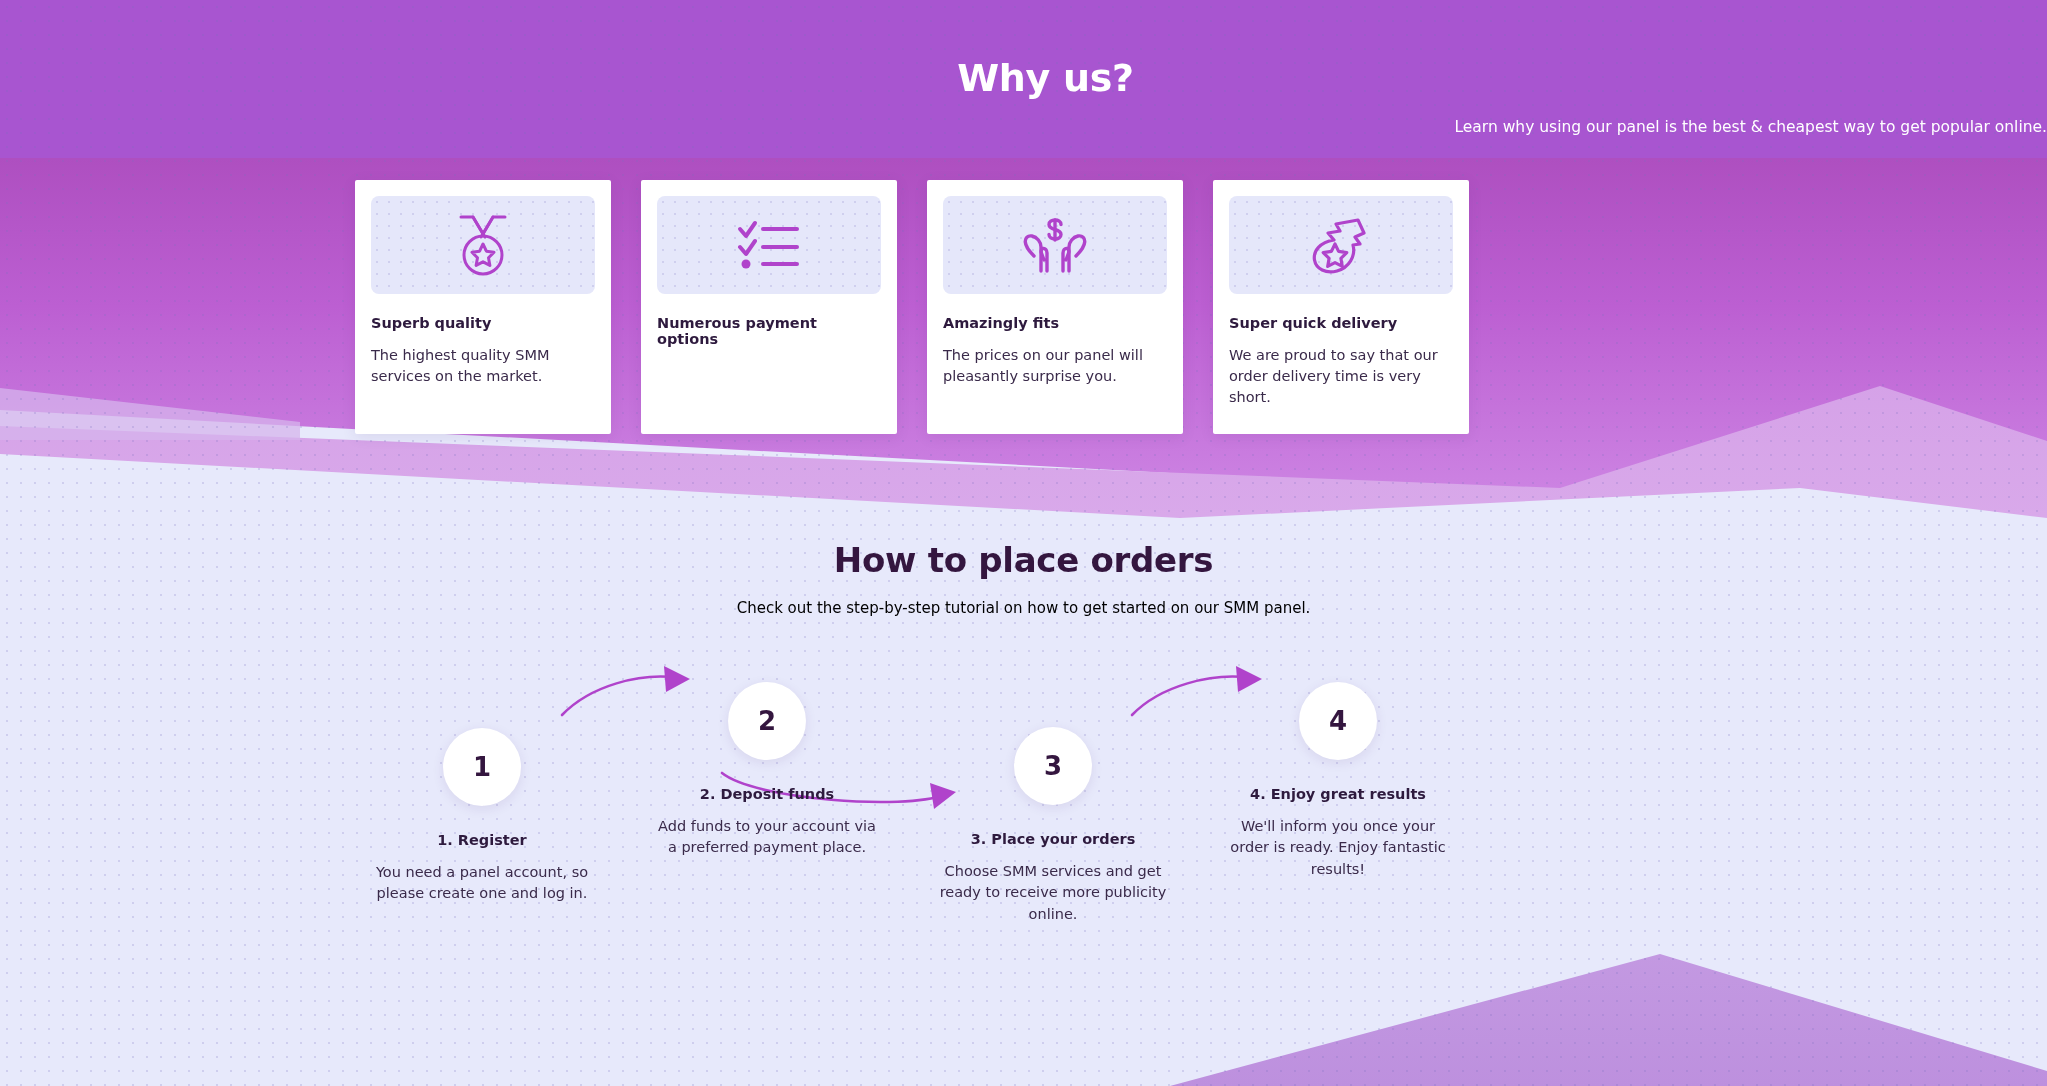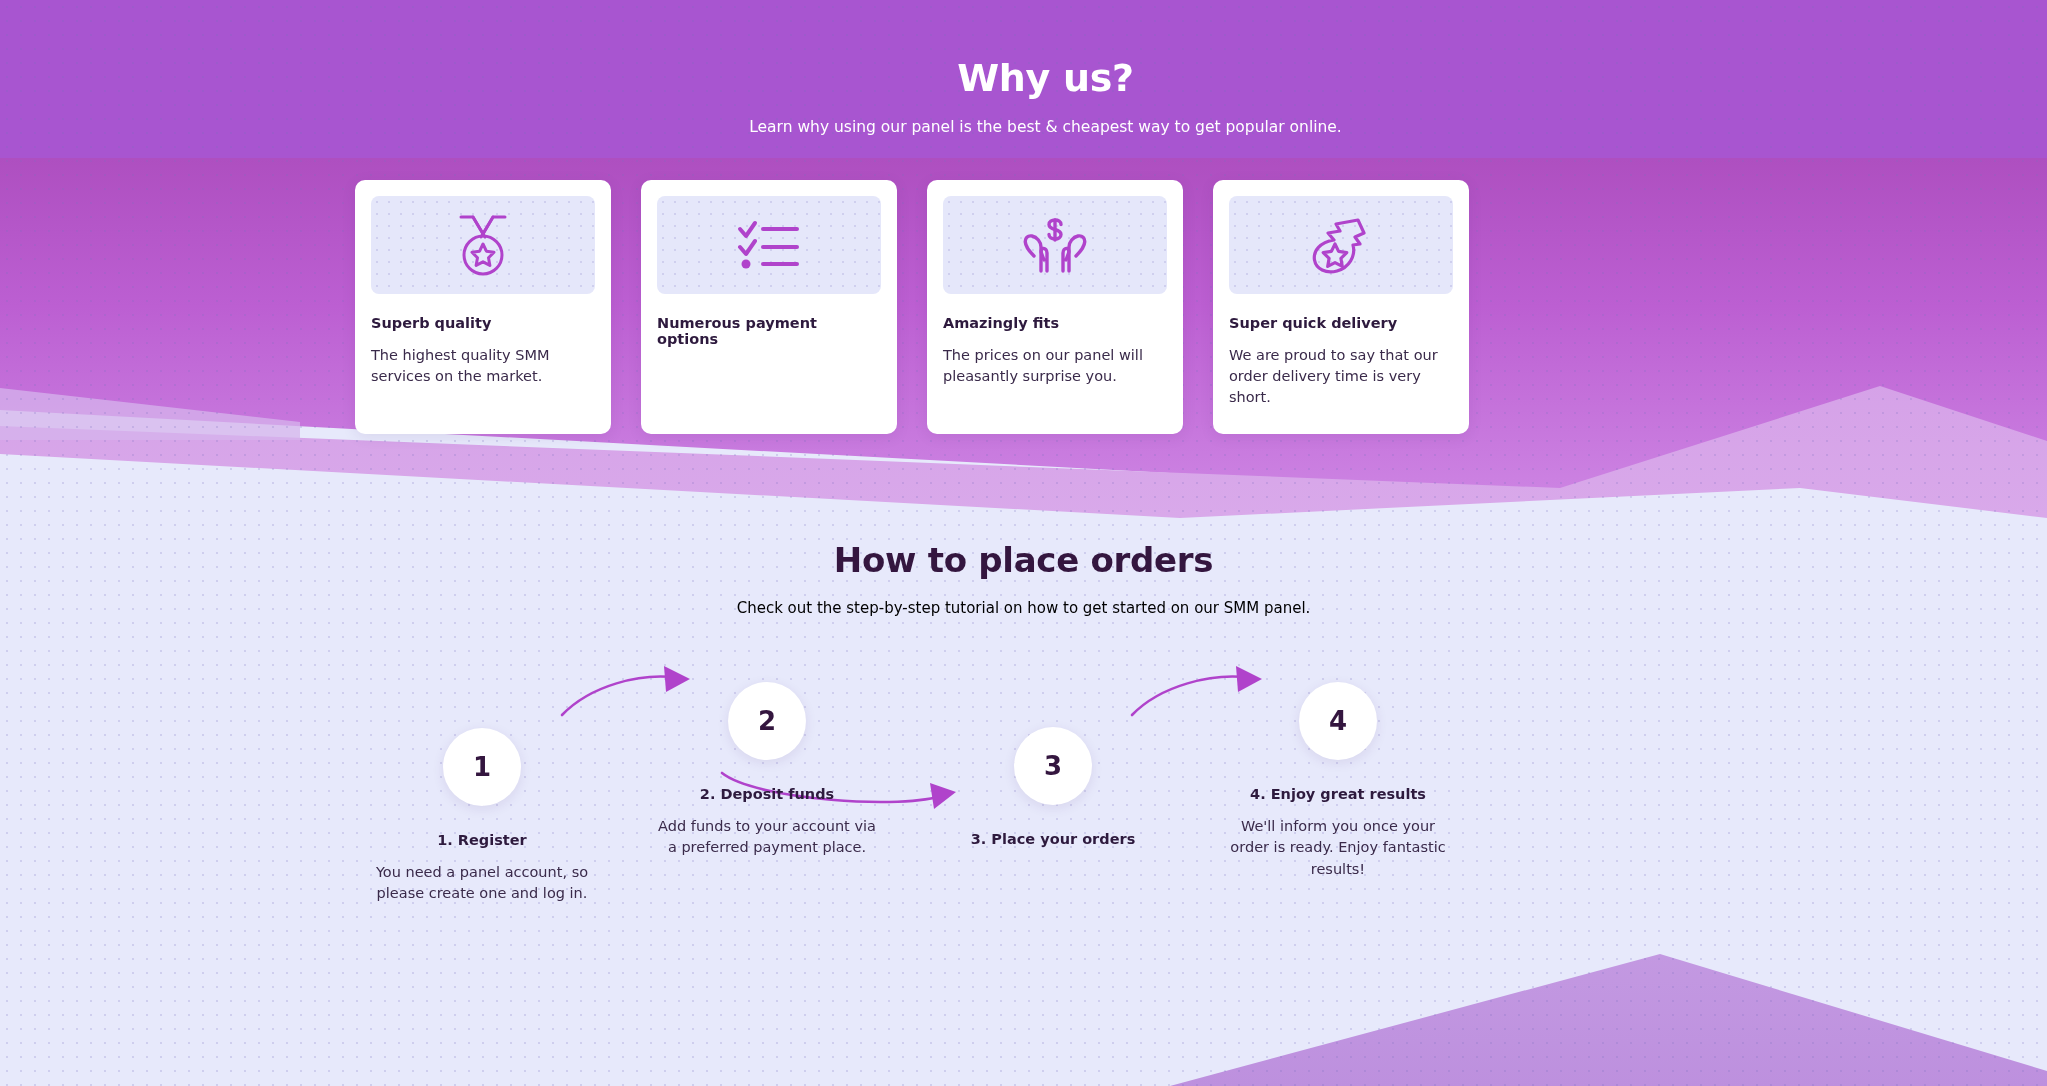--- a/index.html
+++ b/index.html
@@ -99,36 +99,37 @@
     font-size: 38px;
     font-weight: 700;
     letter-spacing: -0.3px;
     padding-top: 56px;
     line-height: 1.2;
   }
   .hero-sub {
     font-size: 15.5px;
     font-weight: 400;
     padding-top: 16px;
+    text-align: right;
   }
 
   
   .cards {
     position: absolute;
     left: 355px;
     top: 180px;
     width: 1115px;
     display: flex;
     gap: 30px;
     z-index: 6;
   }
   .card {
     width: 256px;
     background: #ffffff;
-    border-radius: 10px;
+    border-radius: 2px;
     padding: 16px 16px 26px 16px;
     box-shadow: 0 3px 14px rgba(80,40,120,0.10);
   }
   .card-icon-box {
     width: 224px;
     height: 98px;
     background: #e5e7fa;
     border-radius: 8px;
     display: flex;
     align-items: center;
@@ -328,20 +329,21 @@
 
     <div class="step step-2">
       <div class="step-circle">2</div>
       <div class="step-title">2. Deposit funds</div>
       <div class="step-desc">Add funds to your account via a preferred payment place.</div>
     </div>
 
     <div class="step step-3">
       <div class="step-circle">3</div>
       <div class="step-title">3. Place your orders</div>
+      <div class="step-desc">Choose SMM services and get ready to receive more publicity online.</div>
     </div>
 
     <div class="step step-4">
       <div class="step-circle">4</div>
       <div class="step-title">4. Enjoy great results</div>
       <div class="step-desc">We'll inform you once your order is ready. Enjoy fantastic results!</div>
     </div>
 
   </div>
 

